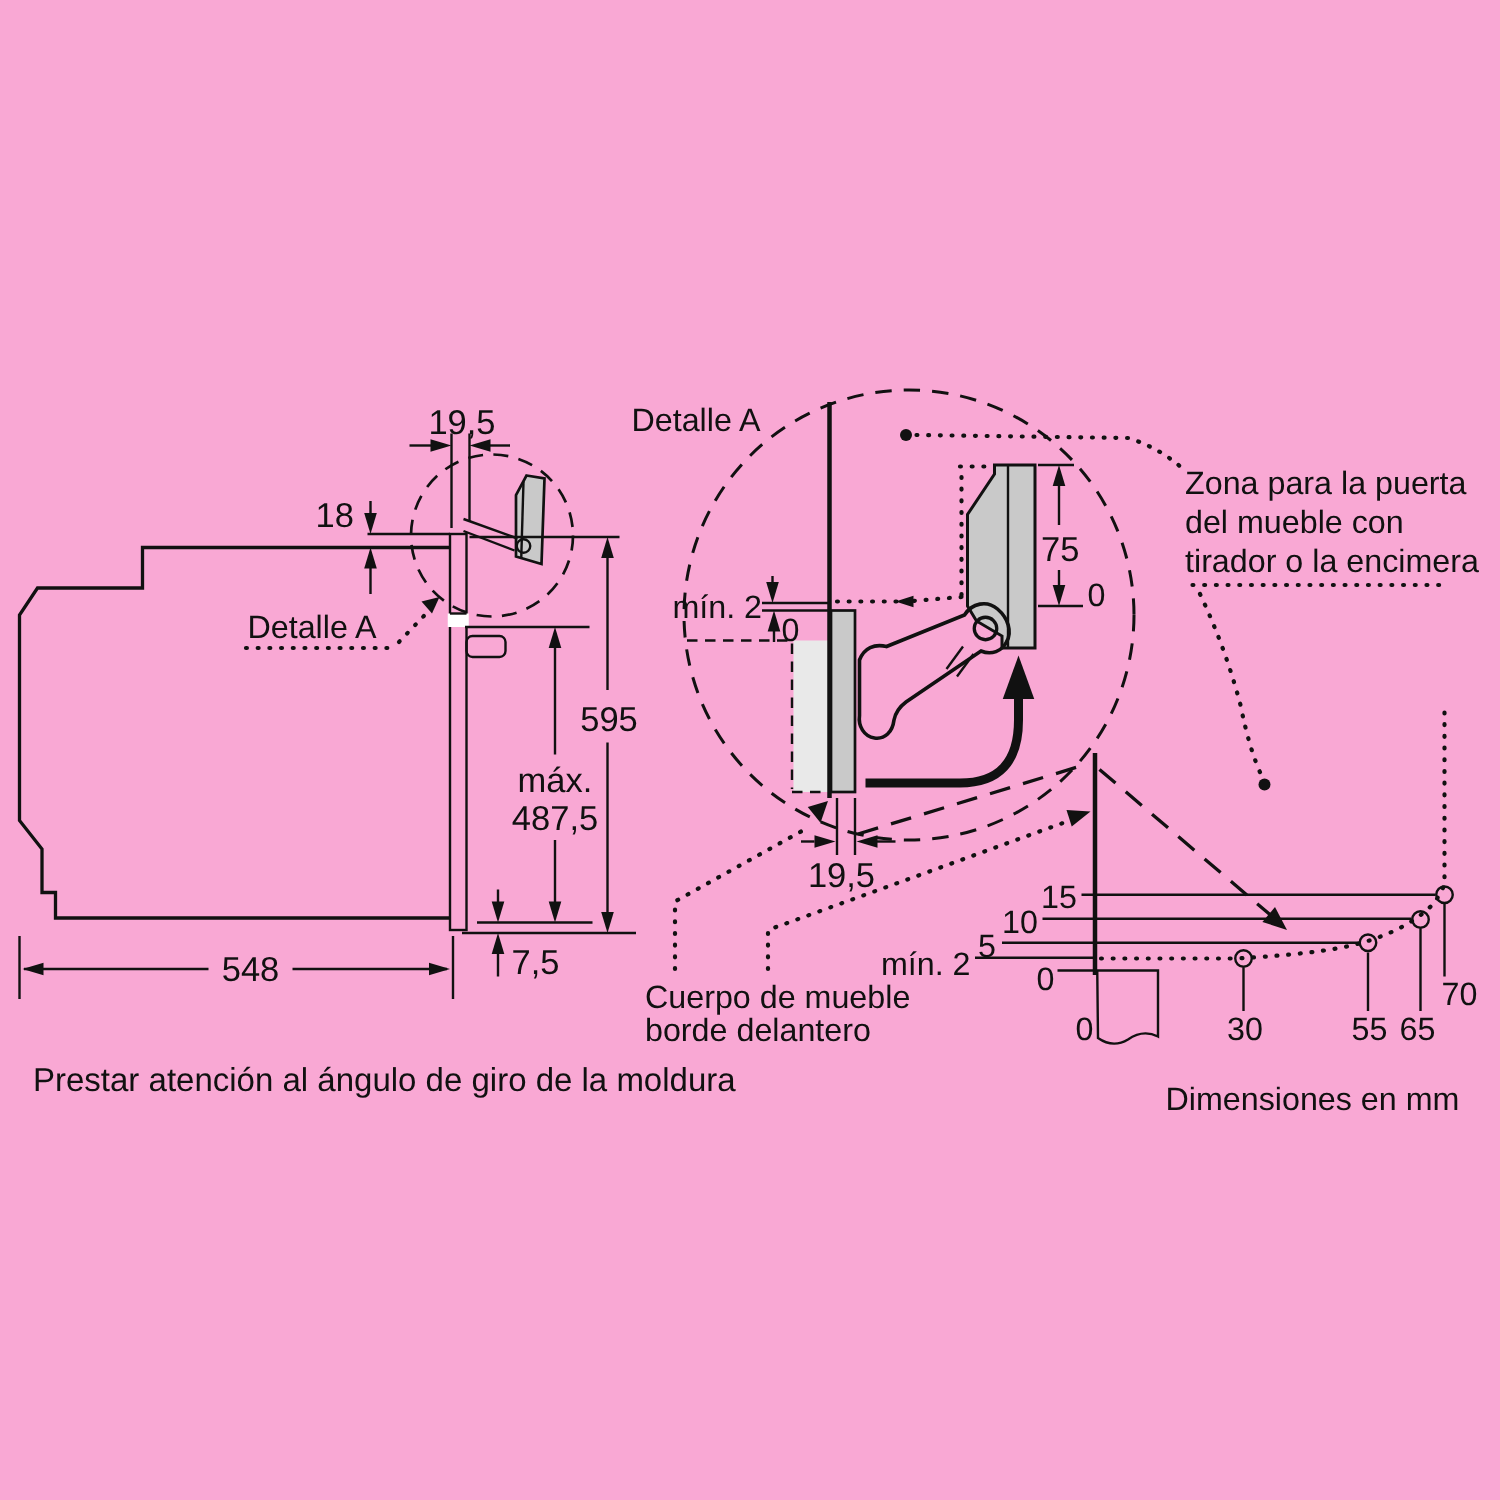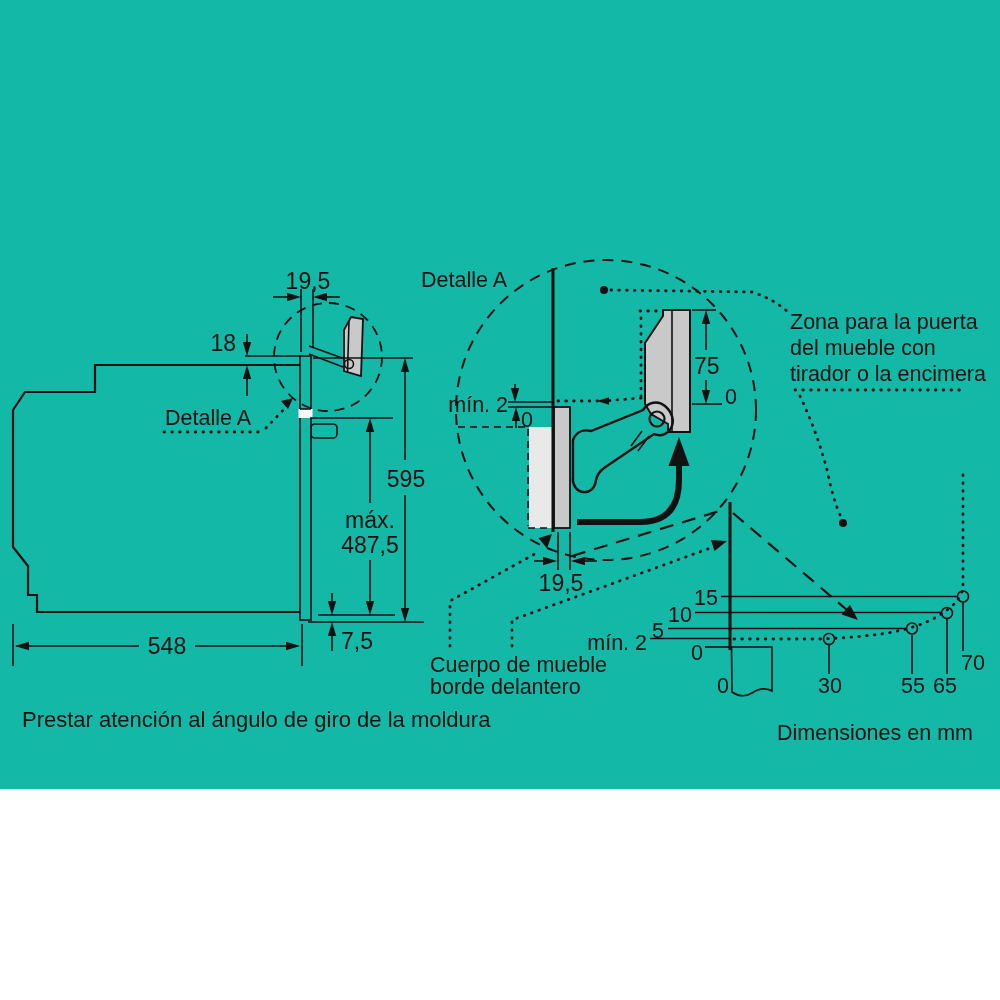--- a/index.html
+++ b/index.html
@@ -1,16 +1,16 @@
 <!DOCTYPE html>
 <html><head>
 <meta charset="utf-8">
 <style>
   html,body{margin:0;padding:0;background:#fff;}
-  .stage{position:relative;width:1000px;height:789px;background:#14b8a6;overflow:hidden;
+  .stage{position:relative;width:1000px;height:1000px;background:#f9a8d4;overflow:hidden;
          font-family:"Liberation Sans", sans-serif;}
   svg text{fill:#111;font-family:"Liberation Sans", sans-serif;}
   .dim{font-size:23px;}
   .lbl{font-size:21.5px;}
   .ln{stroke:#111;fill:none;}
   .thin{stroke-width:1.6;}
   .med{stroke-width:2.2;}
   .thick{stroke-width:3;}
   .dots{stroke-width:2.8;stroke-dasharray:0.6 7.2;stroke-linecap:round;}
   .dash{stroke-width:2;stroke-dasharray:11 8;}

